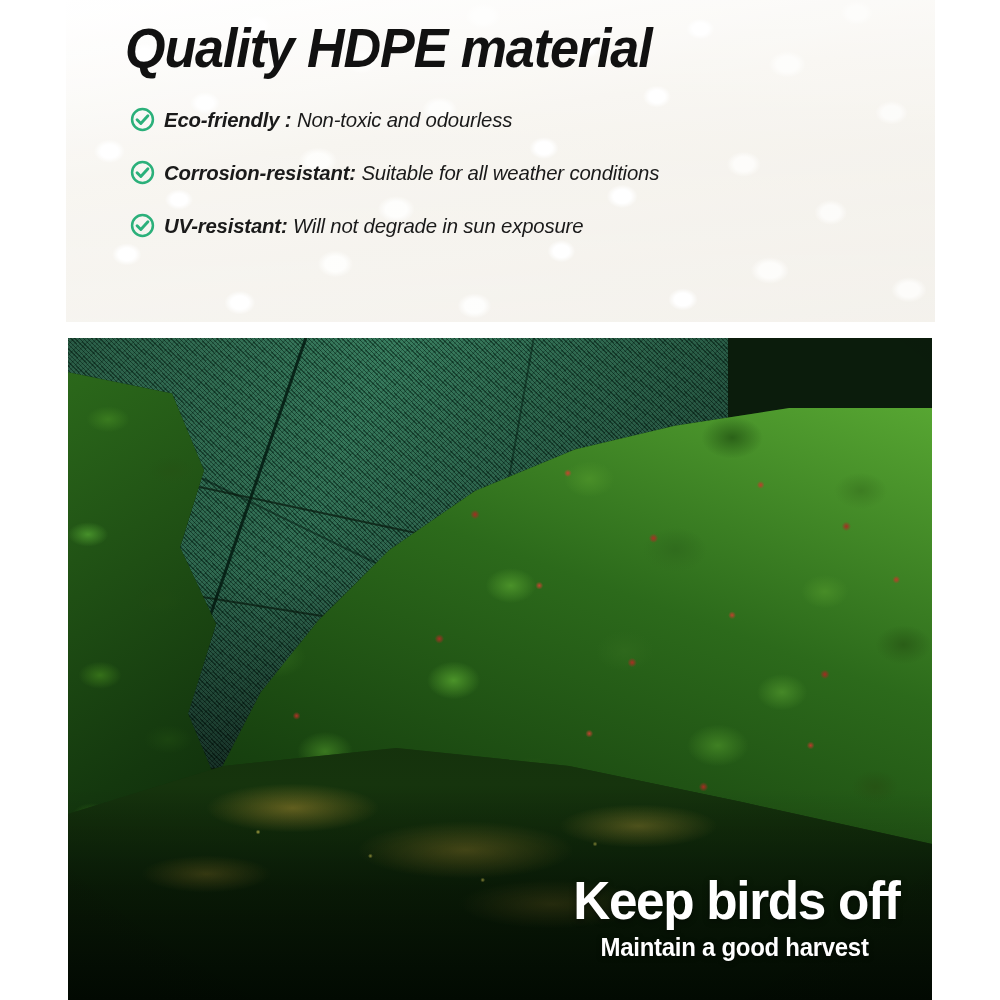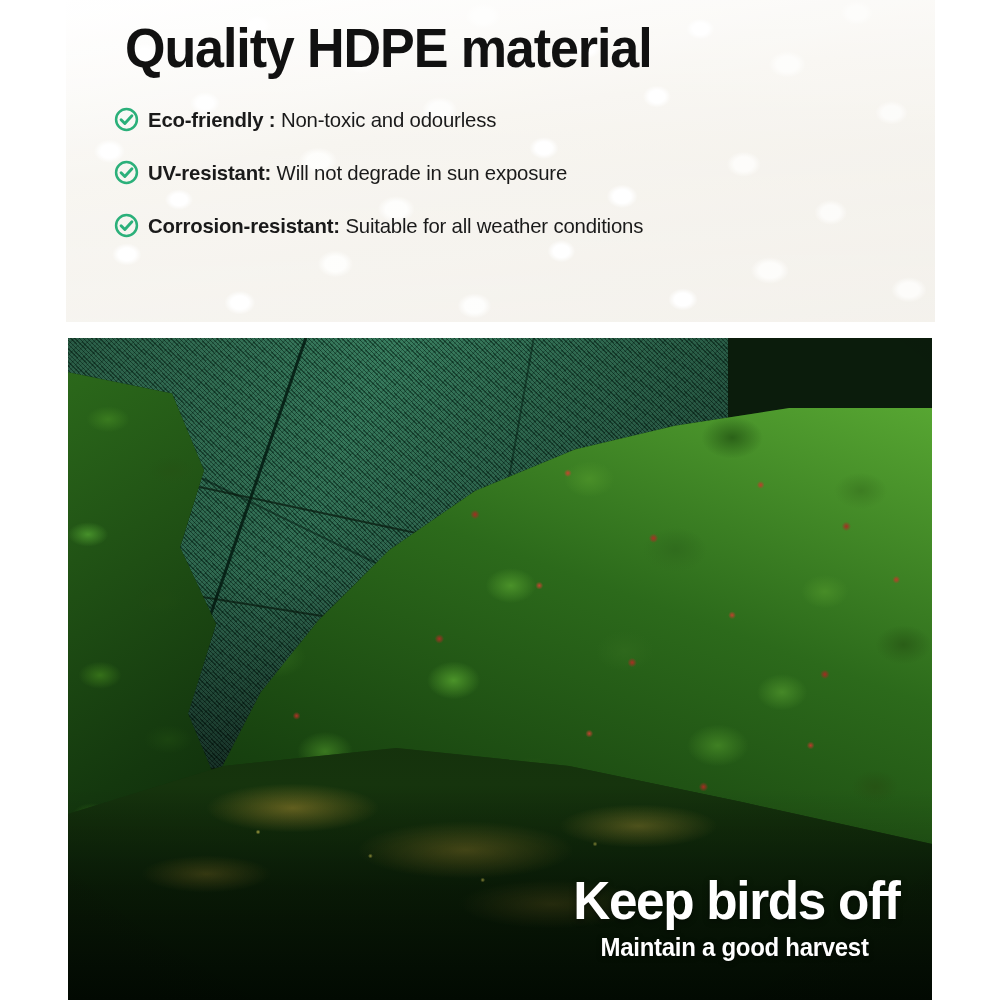--- a/index.html
+++ b/index.html
@@ -24,20 +24,21 @@
 
   
   .panel-top {
     position: absolute;
     left: 66px;
     top: 0px;
     width: 869px;
     height: 322px;
     overflow: hidden;
     background: #f2efe9;
+    font-style: italic;
   }
   .pellets {
     position: absolute;
     inset: 0;
     background-color: #efece6;
     background-image:
       radial-gradient(ellipse 20px 15px at 22% 8%, #ffffff 40%, rgba(215,208,196,0) 72%),
       radial-gradient(ellipse 24px 17px at 48% 5%, #fdfdfb 42%, rgba(210,203,190,0) 74%),
       radial-gradient(ellipse 19px 14px at 73% 9%, #ffffff 42%, rgba(212,205,192,0) 74%),
       radial-gradient(ellipse 22px 16px at 91% 4%, #fbfaf7 42%, rgba(210,203,190,0) 74%),
@@ -87,21 +88,21 @@
     font-weight: 700;
     color: #111111;
     letter-spacing: -1.2px;
     transform: scaleX(0.93);
     transform-origin: left center;
     white-space: nowrap;
   }
 
   .feature-list {
     position: absolute;
-    left: 48px;
+    left: 64px;
     top: 93px;
     width: 800px;
   }
   .feature-row {
     display: flex;
     align-items: center;
     height: 53px;
     gap: 9px;
     white-space: nowrap;
   }
@@ -339,33 +340,33 @@
             <span>Non-toxic and odourless</span>
           </div>
         </div>
 
         <div class="feature-row">
           <svg class="check-icon" viewBox="0 0 24 24">
             <circle cx="12" cy="12" r="10" fill="none" stroke="#2bb07a" stroke-width="2.4"></circle>
             <path d="M6.8 12.2 L10.4 15.8 L17.2 8.4" fill="none" stroke="#2bb07a" stroke-width="2.8" stroke-linecap="round" stroke-linejoin="round"></path>
           </svg>
           <div class="feature-text">
-            <span class="lbl">UV-resistant:</span>
-            <span>Will not degrade in sun exposure</span>
+            <span class="lbl">Corrosion-resistant:</span>
+            <span>Suitable for all weather conditions</span>
           </div>
         </div>
 
         <div class="feature-row">
           <svg class="check-icon" viewBox="0 0 24 24">
             <circle cx="12" cy="12" r="10" fill="none" stroke="#2bb07a" stroke-width="2.4"></circle>
             <path d="M6.8 12.2 L10.4 15.8 L17.2 8.4" fill="none" stroke="#2bb07a" stroke-width="2.8" stroke-linecap="round" stroke-linejoin="round"></path>
           </svg>
           <div class="feature-text">
-            <span class="lbl">Corrosion-resistant:</span>
-            <span>Suitable for all weather conditions</span>
+            <span class="lbl">UV-resistant:</span>
+            <span>Will not degrade in sun exposure</span>
           </div>
         </div>
 
 
       </div>
     </div>
   </div>
 
   <div class="panel-bottom">
     <div class="net">

